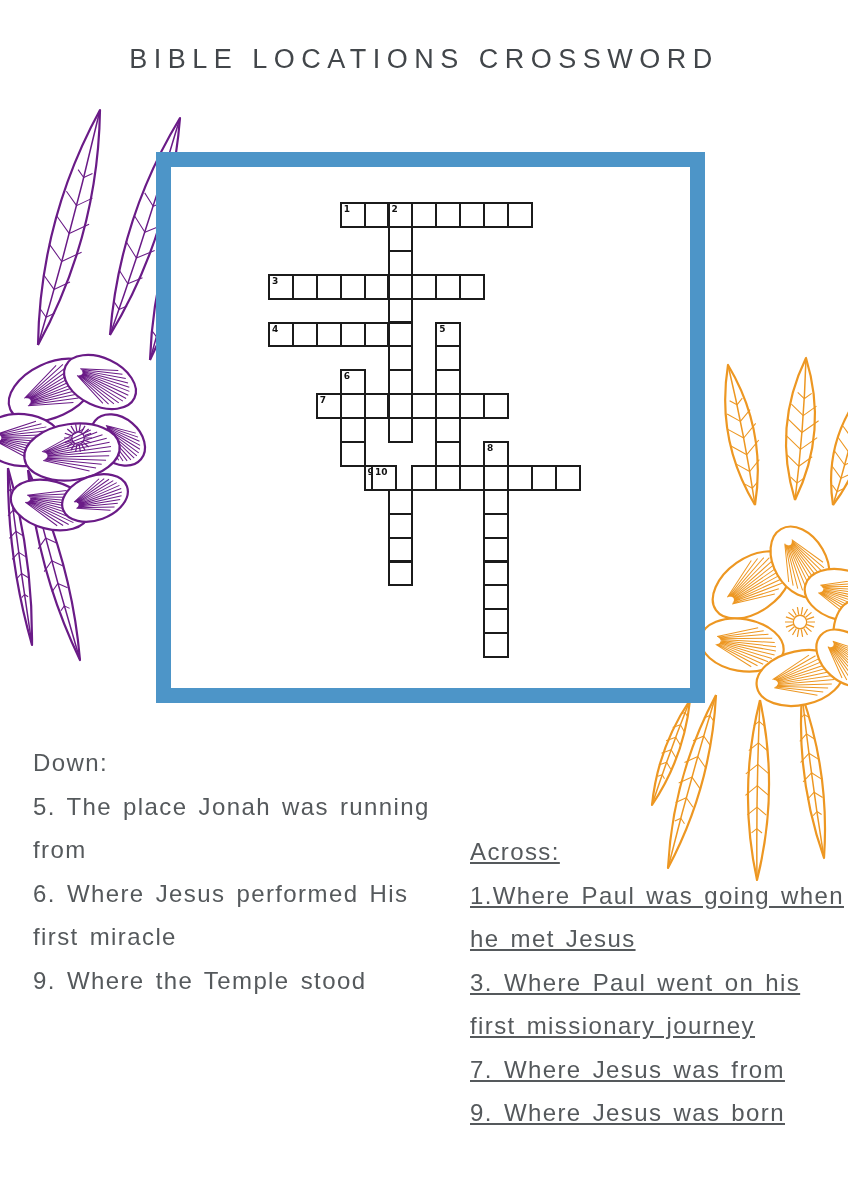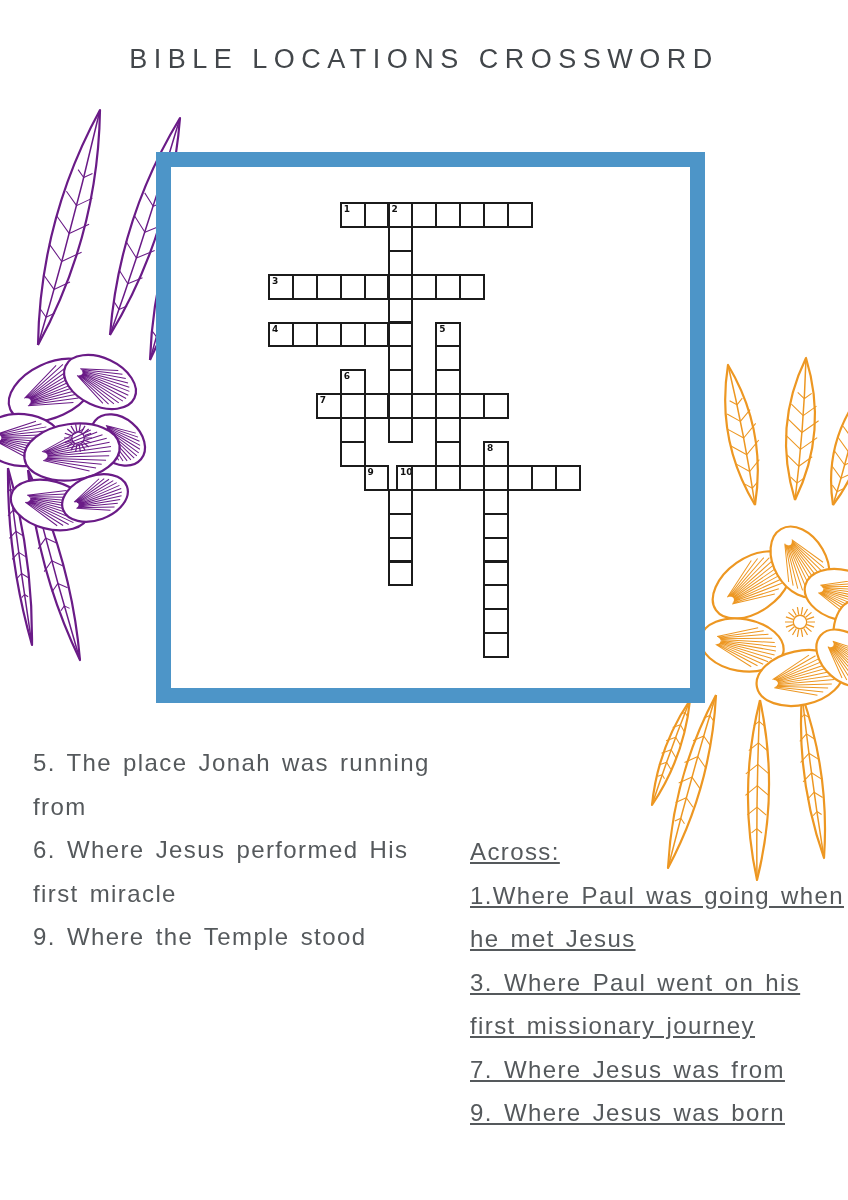--- a/index.html
+++ b/index.html
@@ -198,37 +198,38 @@
       <div class="cell" style="left: 215.1px; top: 286.8px; width: 25.9px; height: 25.9px; border-color: rgb(27, 27, 27);"></div>
       <div class="cell" style="left: 215.1px; top: 310.7px; width: 25.9px; height: 25.9px; border-color: rgb(27, 27, 27);"></div>
       <div class="cell" style="left: 215.1px; top: 334.6px; width: 25.9px; height: 25.9px; border-color: rgb(27, 27, 27);"></div>
       <div class="cell" style="left: 215.1px; top: 358.5px; width: 25.9px; height: 25.9px; border-color: rgb(27, 27, 27);"></div>
       <div class="cell" style="left: 215.1px; top: 382.4px; width: 25.9px; height: 25.9px; border-color: rgb(27, 27, 27);"></div>
       <div class="cell" style="left: 215.1px; top: 406.3px; width: 25.9px; height: 25.9px; border-color: rgb(27, 27, 27);"></div>
       <div class="cell" style="left: 215.1px; top: 430.2px; width: 25.9px; height: 25.9px; border-color: rgb(27, 27, 27);"></div>
       <div class="cell" style="left: 95.6px; top: 262.9px; width: 25.9px; height: 25.9px; border-color: rgb(27, 27, 27);">
         <span class="cellnum">9</span>
       </div>
-      <div class="cell" style="left: 128px; top: 262.9px; width: 25.9px; height: 25.9px; border-color: rgb(27, 27, 27);">
+      <div class="cell" style="left: 103px; top: 262.9px; width: 25.9px; height: 25.9px; border-color: rgb(27, 27, 27);">
         <span class="cellnum">10</span>
       </div>
       <div class="cell" style="left: 143.4px; top: 262.9px; width: 25.9px; height: 25.9px; border-color: rgb(27, 27, 27);"></div>
       <div class="cell" style="left: 191.2px; top: 262.9px; width: 25.9px; height: 25.9px; border-color: rgb(27, 27, 27);"></div>
       <div class="cell" style="left: 239px; top: 262.9px; width: 25.9px; height: 25.9px; border-color: rgb(27, 27, 27);"></div>
       <div class="cell" style="left: 262.9px; top: 262.9px; width: 25.9px; height: 25.9px; border-color: rgb(27, 27, 27);"></div>
       <div class="cell" style="left: 286.8px; top: 262.9px; width: 25.9px; height: 25.9px; border-color: rgb(27, 27, 27);"></div>
       <div class="cell" style="left: 119.5px; top: 286.8px; width: 25.9px; height: 25.9px; border-color: rgb(27, 27, 27);"></div>
       <div class="cell" style="left: 119.5px; top: 310.7px; width: 25.9px; height: 25.9px; border-color: rgb(27, 27, 27);"></div>
       <div class="cell" style="left: 119.5px; top: 334.6px; width: 25.9px; height: 25.9px; border-color: rgb(27, 27, 27);"></div>
       <div class="cell" style="left: 119.5px; top: 358.5px; width: 25.9px; height: 25.9px; border-color: rgb(27, 27, 27);"></div>
     </div>
 
   <div class="title" style="color: rgb(66, 70, 74);">BIBLE LOCATIONS CROSSWORD</div>
 
   <div class="clues clues-down" id="clues-down" style="color: rgb(85, 89, 92);">
+    <div class="clue-heading">Down:</div>
       <div class="clue">5. The place Jonah was running
 from</div>
       <div class="clue">6. Where Jesus performed His
 first miracle</div>
       <div class="clue">9. Where the Temple stood</div>
     </div>
 
   <div class="clues clues-across" id="clues-across" style="color: rgb(85, 89, 92);">
     <div class="clue-heading">Across:</div>
   <div class="clue">1.Where Paul was going when

